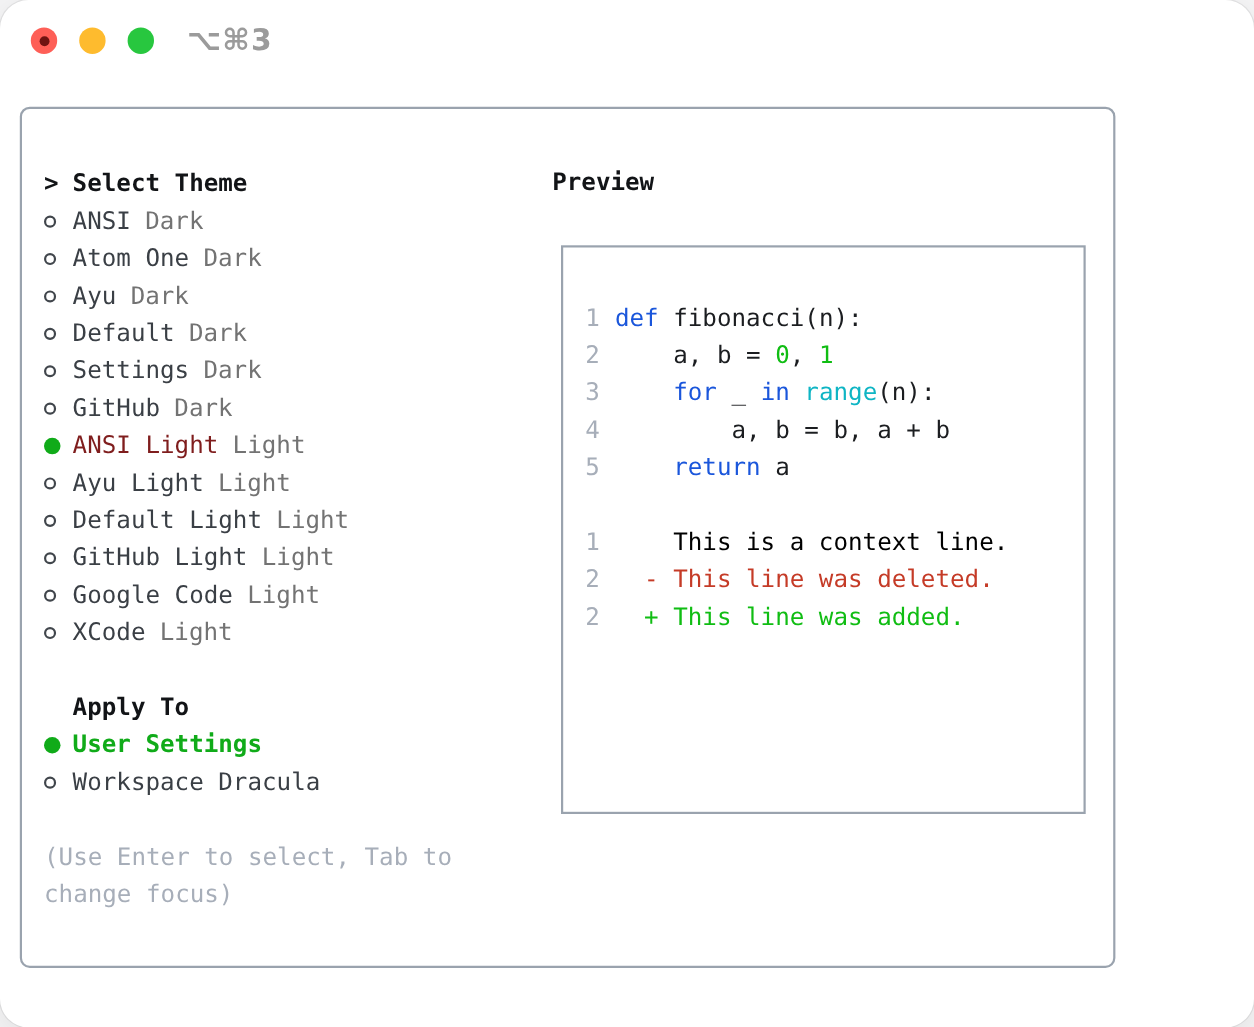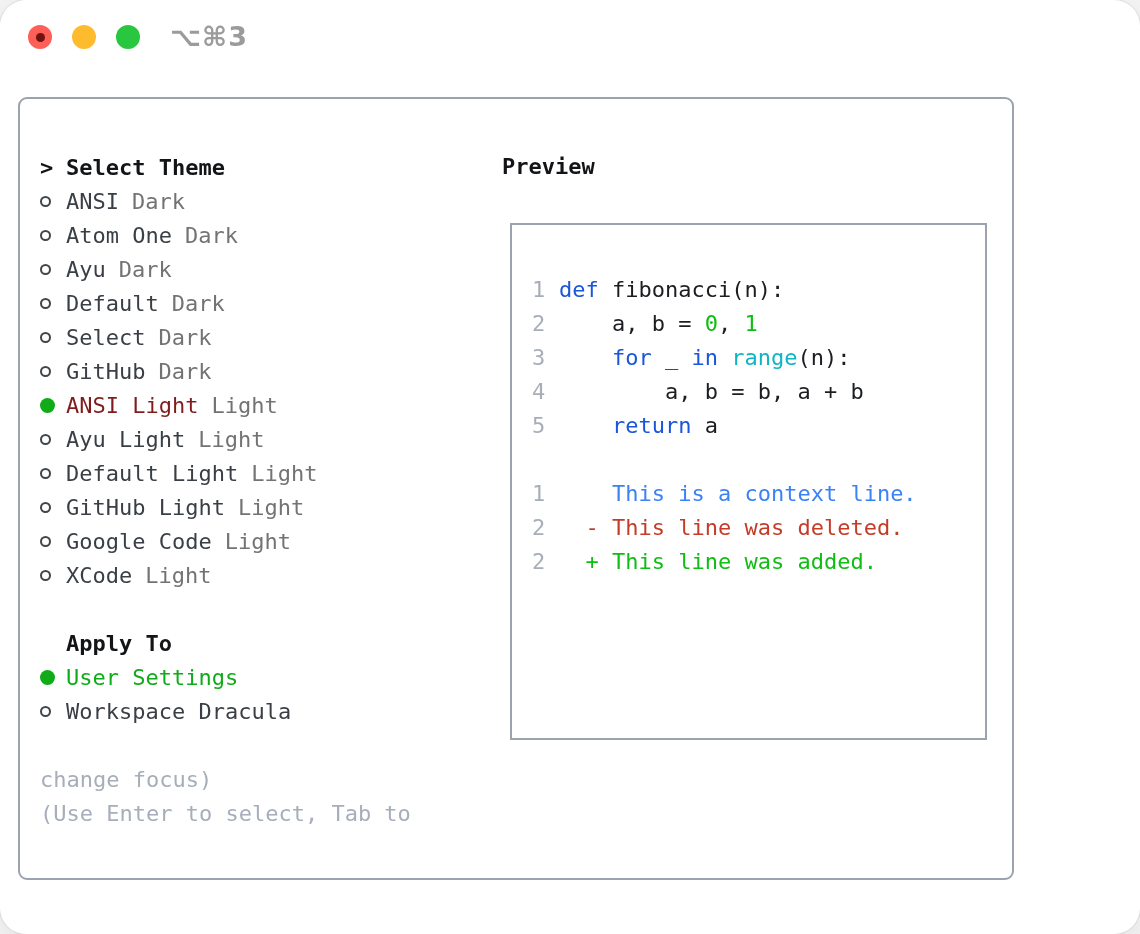--- a/index.html
+++ b/index.html
@@ -43,39 +43,39 @@
   .mark { width:26px; display:flex; align-items:center; }
   .caret { font-weight:bold; color:#121417; }
   .radio { width:11px; height:11px; border:2px solid #41464c; border-radius:50%; }
   .radio.filled { width:15px; height:15px; border:none; background:#10ab19; }
   .hdr { font-weight:bold; color:#121417; }
   .subhdr { color:#121417;font-weight:bold; }
   .tname { color:#3a3f45; }
   .tname.sel { color:#7f1d1d; }
   .variant { color:#737373; margin-left:13px; }
   .opt-label { color:#3a3f45; }
-  .opt-label.sel { color:#10ab19; }
+  .opt-label.sel { color:#10ab19;font-weight:bold; }
   .hint { color:#a7aeb9; }
 
   
   .preview-label { position:absolute; left:482px; top:51px; height:34px; line-height:34px;
     font-size:22px; font-weight:bold; color:#121417; }
   .preview-box {
     position:absolute; left:490px; top:103px; width:477px; height:517px;
     border:2px solid #9aa3ae; background:#fff;margin-top:21px;
   }
   .code-lines { position:absolute; left:20px; top:48px; }
   .code-line { height:34px; line-height:34px; font-size:22px; white-space:pre; }
   .num { display:inline-block; width:27px; color:#a7aeb9; }
   .c-ink { color:#1b1d20; }
   .c-blue { color:#1a56db; }
   .c-cyan { color:#0eb5c4; }
   .c-green { color:#10bd13; }
   .c-red { color:#c53b27; }
-  .c-context { color:#3b82f6; }
+  .c-context { color:#000000; }
 </style>
 </head>
 <body>
 
 <div class="window">
 
   <div class="titlebar">
     <div class="dots">
       <div class="dot-btn dot-close"></div>
       <div class="dot-btn dot-min"></div>
@@ -90,21 +90,21 @@
       <div class="row">
         <span class="mark"><span class="caret">&gt;</span></span>
         <span class="hdr">Select Theme</span>
       </div>
 
       <div id="theme-list">
           <div class="row"><span class="mark"><span class="radio"></span></span><span class="tname">ANSI</span><span class="variant">Dark</span></div>
           <div class="row"><span class="mark"><span class="radio"></span></span><span class="tname">Atom One</span><span class="variant">Dark</span></div>
           <div class="row"><span class="mark"><span class="radio"></span></span><span class="tname">Ayu</span><span class="variant">Dark</span></div>
           <div class="row"><span class="mark"><span class="radio"></span></span><span class="tname">Default</span><span class="variant">Dark</span></div>
-          <div class="row"><span class="mark"><span class="radio"></span></span><span class="tname">Select</span><span class="variant">Dark</span></div>
+          <div class="row"><span class="mark"><span class="radio"></span></span><span class="tname">Settings</span><span class="variant">Dark</span></div>
           <div class="row"><span class="mark"><span class="radio"></span></span><span class="tname">GitHub</span><span class="variant">Dark</span></div>
           <div class="row"><span class="mark"><span class="radio filled"></span></span><span class="tname sel">ANSI Light</span><span class="variant">Light</span></div>
           <div class="row"><span class="mark"><span class="radio"></span></span><span class="tname">Ayu Light</span><span class="variant">Light</span></div>
           <div class="row"><span class="mark"><span class="radio"></span></span><span class="tname">Default Light</span><span class="variant">Light</span></div>
           <div class="row"><span class="mark"><span class="radio"></span></span><span class="tname">GitHub Light</span><span class="variant">Light</span></div>
           <div class="row"><span class="mark"><span class="radio"></span></span><span class="tname">Google Code</span><span class="variant">Light</span></div>
           <div class="row"><span class="mark"><span class="radio"></span></span><span class="tname">XCode</span><span class="variant">Light</span></div>
         </div>
 
       <div class="spacer"></div>
@@ -115,22 +115,22 @@
       </div>
 
       <div id="apply-list">
           <div class="row"><span class="mark"><span class="radio filled"></span></span><span class="opt-label sel">User Settings</span></div>
           <div class="row"><span class="mark"><span class="radio"></span></span><span class="opt-label">Workspace Dracula</span></div>
         </div>
 
       <div class="spacer"></div>
 
       <div class="hint-block">
+        <div class="row hint">(Use Enter to select, Tab to</div>
         <div class="row hint">change focus)</div>
-        <div class="row hint">(Use Enter to select, Tab to</div>
       </div>
     </div>
 
     <div class="preview-label">Preview</div>
 
     <div class="preview-box">
       <div id="code-lines" class="code-lines">
           <div class="code-line"><span class="num">1</span><span class="c-blue">def</span><span class="c-ink"> fibonacci(n):</span></div>
           <div class="code-line"><span class="num">2</span><span class="c-ink">    a, b = </span><span class="c-green">0</span><span class="c-ink">, </span><span class="c-green">1</span></div>
           <div class="code-line"><span class="num">3</span><span class="c-ink">    </span><span class="c-blue">for</span><span class="c-ink"> _ </span><span class="c-blue">in</span><span class="c-ink"> </span><span class="c-cyan">range</span><span class="c-ink">(n):</span></div>

